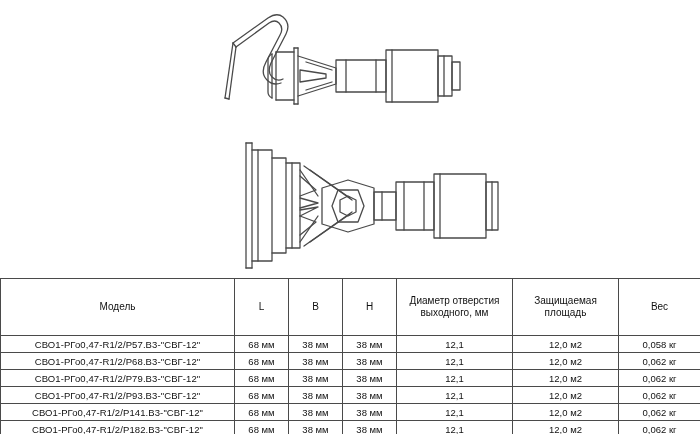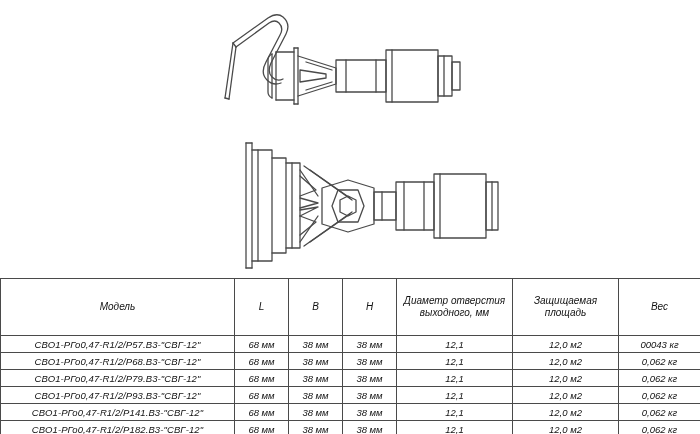--- a/index.html
+++ b/index.html
@@ -12,21 +12,20 @@
     height: 434px;
     font-family: "Liberation Sans", sans-serif;
     color: #111111;
     position: relative;
     overflow: hidden;
   }
   #page {
     position: relative;
     width: 700px;
     height: 434px;
-    font-style: italic;
   }
   
   #drawings {
     position: absolute;
     left: 0;
     top: 0;
     width: 700px;
     height: 278px;
   }
   
@@ -196,21 +195,21 @@
         </tr>
       </thead>
       <tbody>
         <tr>
           <td class="model-cell">СВО1-РГо0,47-R1/2/Р57.В3-"СВГ-12"</td>
           <td>68 мм</td>
           <td>38 мм</td>
           <td>38 мм</td>
           <td>12,1</td>
           <td>12,0 м2</td>
-          <td>00043 кг</td>
+          <td>0,058 кг</td>
         </tr>
         <tr>
           <td class="model-cell">СВО1-РГо0,47-R1/2/Р68.В3-"СВГ-12"</td>
           <td>68 мм</td>
           <td>38 мм</td>
           <td>38 мм</td>
           <td>12,1</td>
           <td>12,0 м2</td>
           <td>0,062 кг</td>
         </tr>

